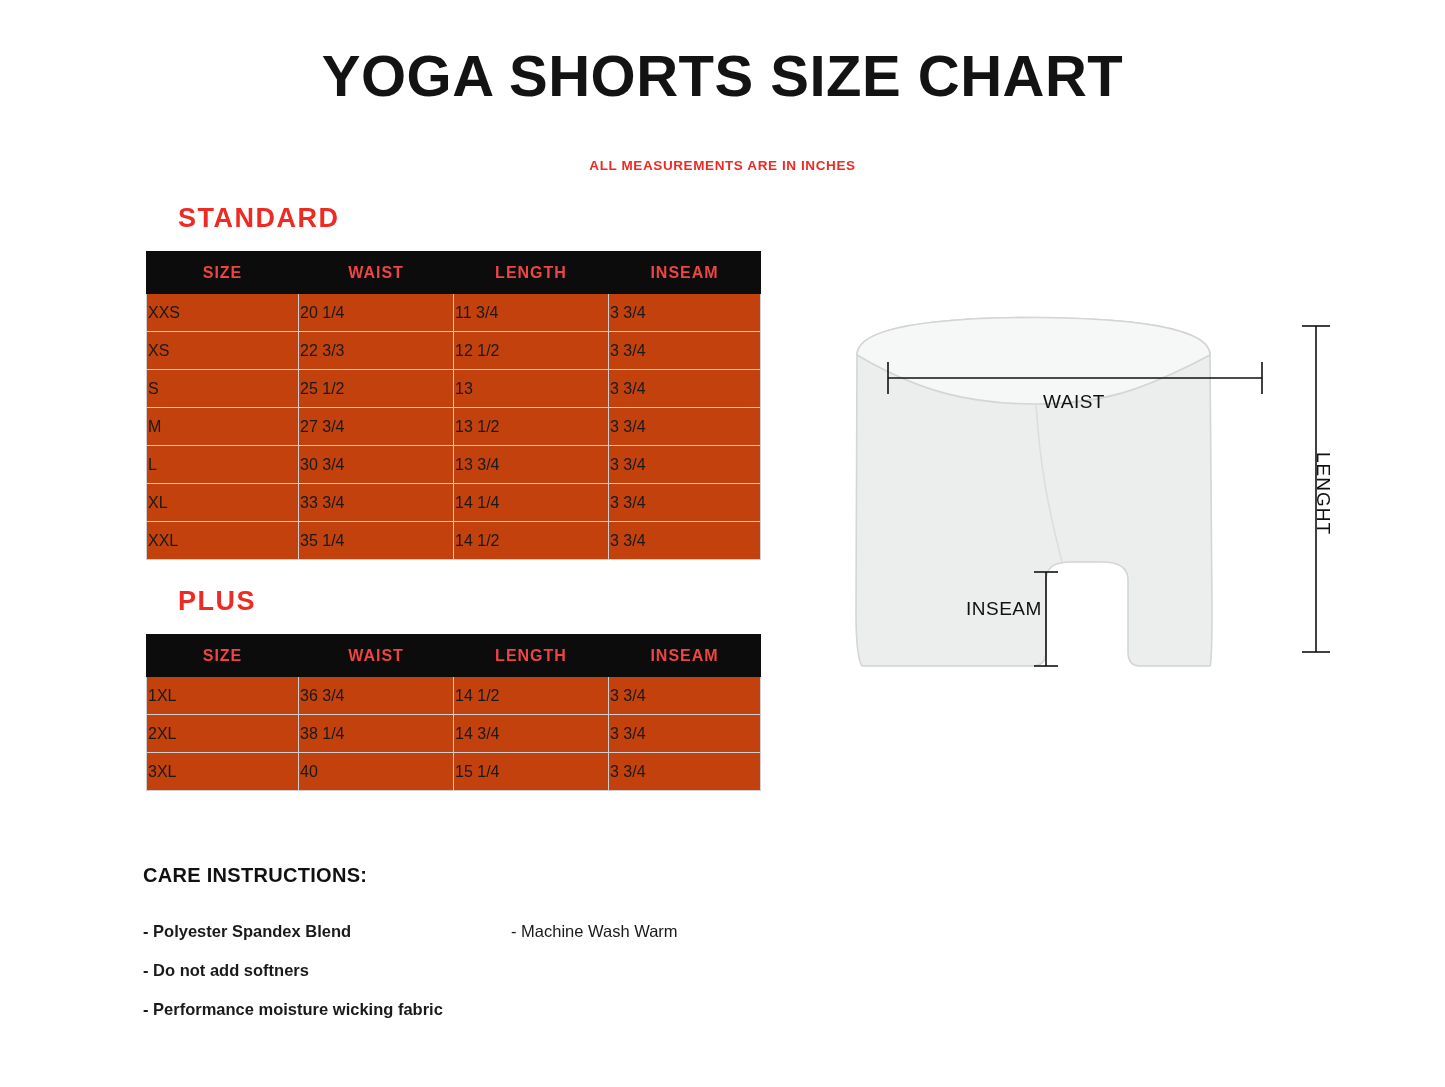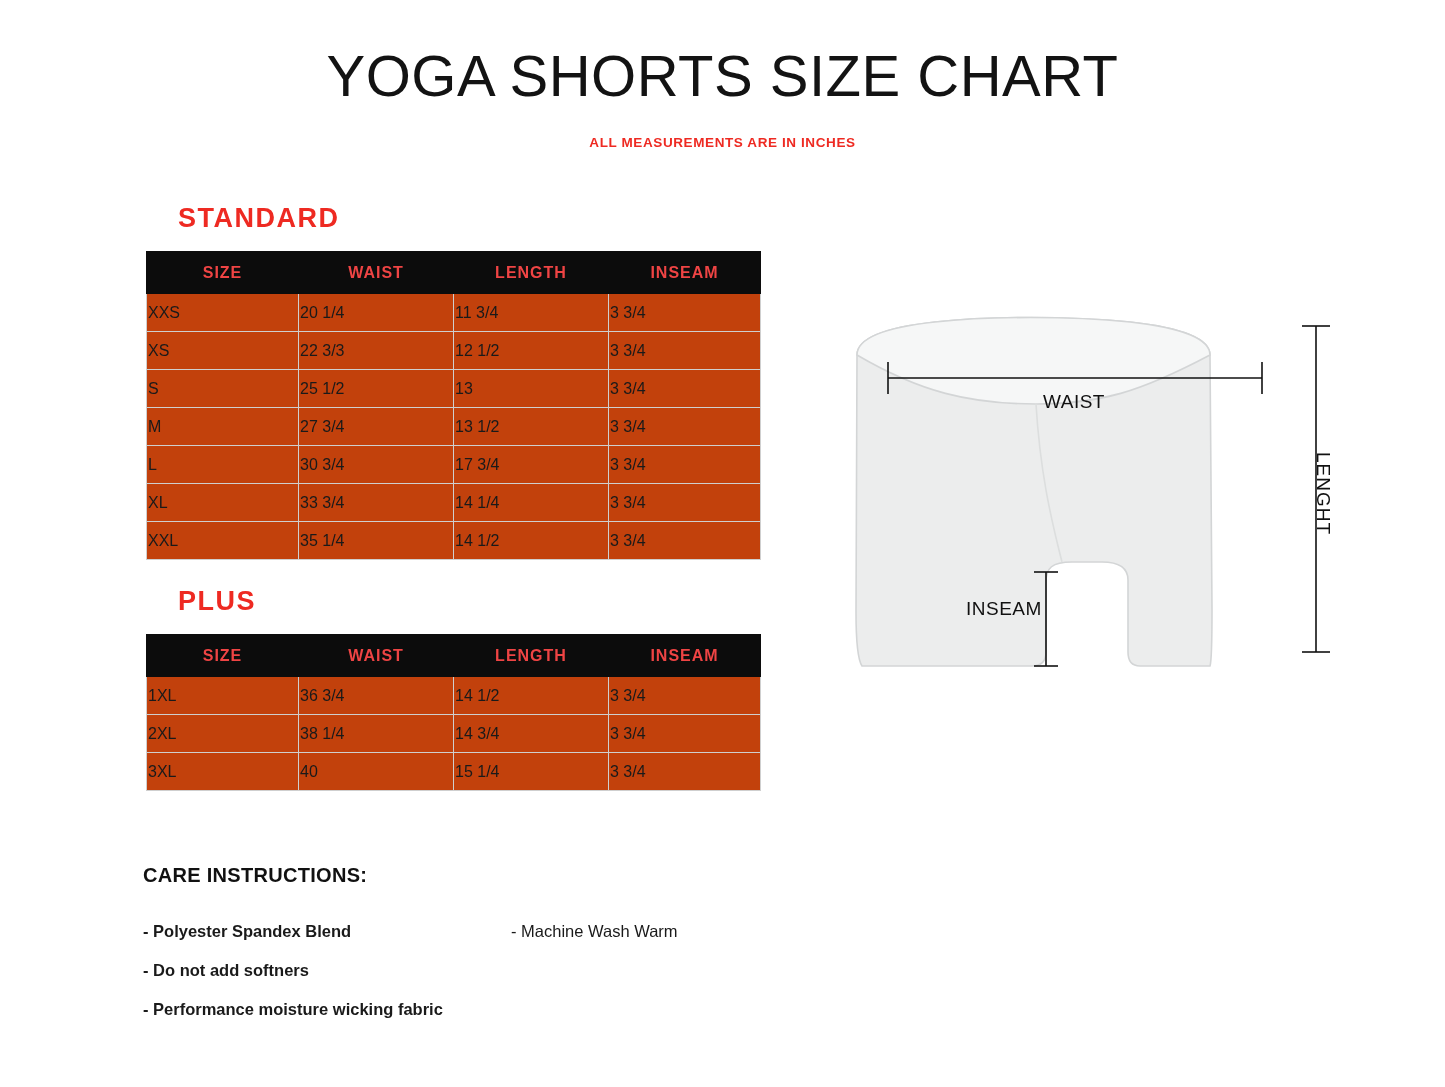--- a/index.html
+++ b/index.html
@@ -17,27 +17,27 @@
   }
 
   
   .page-title {
     position: absolute;
     top: 42px;
     left: 0;
     width: 1445px;
     text-align: center;
     font-size: 58px;
-    font-weight: normal;
+    font-weight: bold;
     letter-spacing: 0.5px;
     color: #131313;
   }
   .subtitle {
     position: absolute;
-    top: 135px;
+    top: 158px;
     left: 0;
     width: 1445px;
     text-align: center;
     font-size: 13.5px;
     font-weight: bold;
     letter-spacing: 0.6px;
     color: #ee2a22;
   }
 
   
@@ -171,21 +171,21 @@
     </tr>
     <tr>
       <td>M</td>
       <td>27 3/4</td>
       <td>13 1/2</td>
       <td>3 3/4</td>
     </tr>
     <tr>
       <td>L</td>
       <td>30 3/4</td>
-      <td>17 3/4</td>
+      <td>13 3/4</td>
       <td>3 3/4</td>
     </tr>
     <tr>
       <td>XL</td>
       <td>33 3/4</td>
       <td>14 1/4</td>
       <td>3 3/4</td>
     </tr>
     <tr>
       <td>XXL</td>

